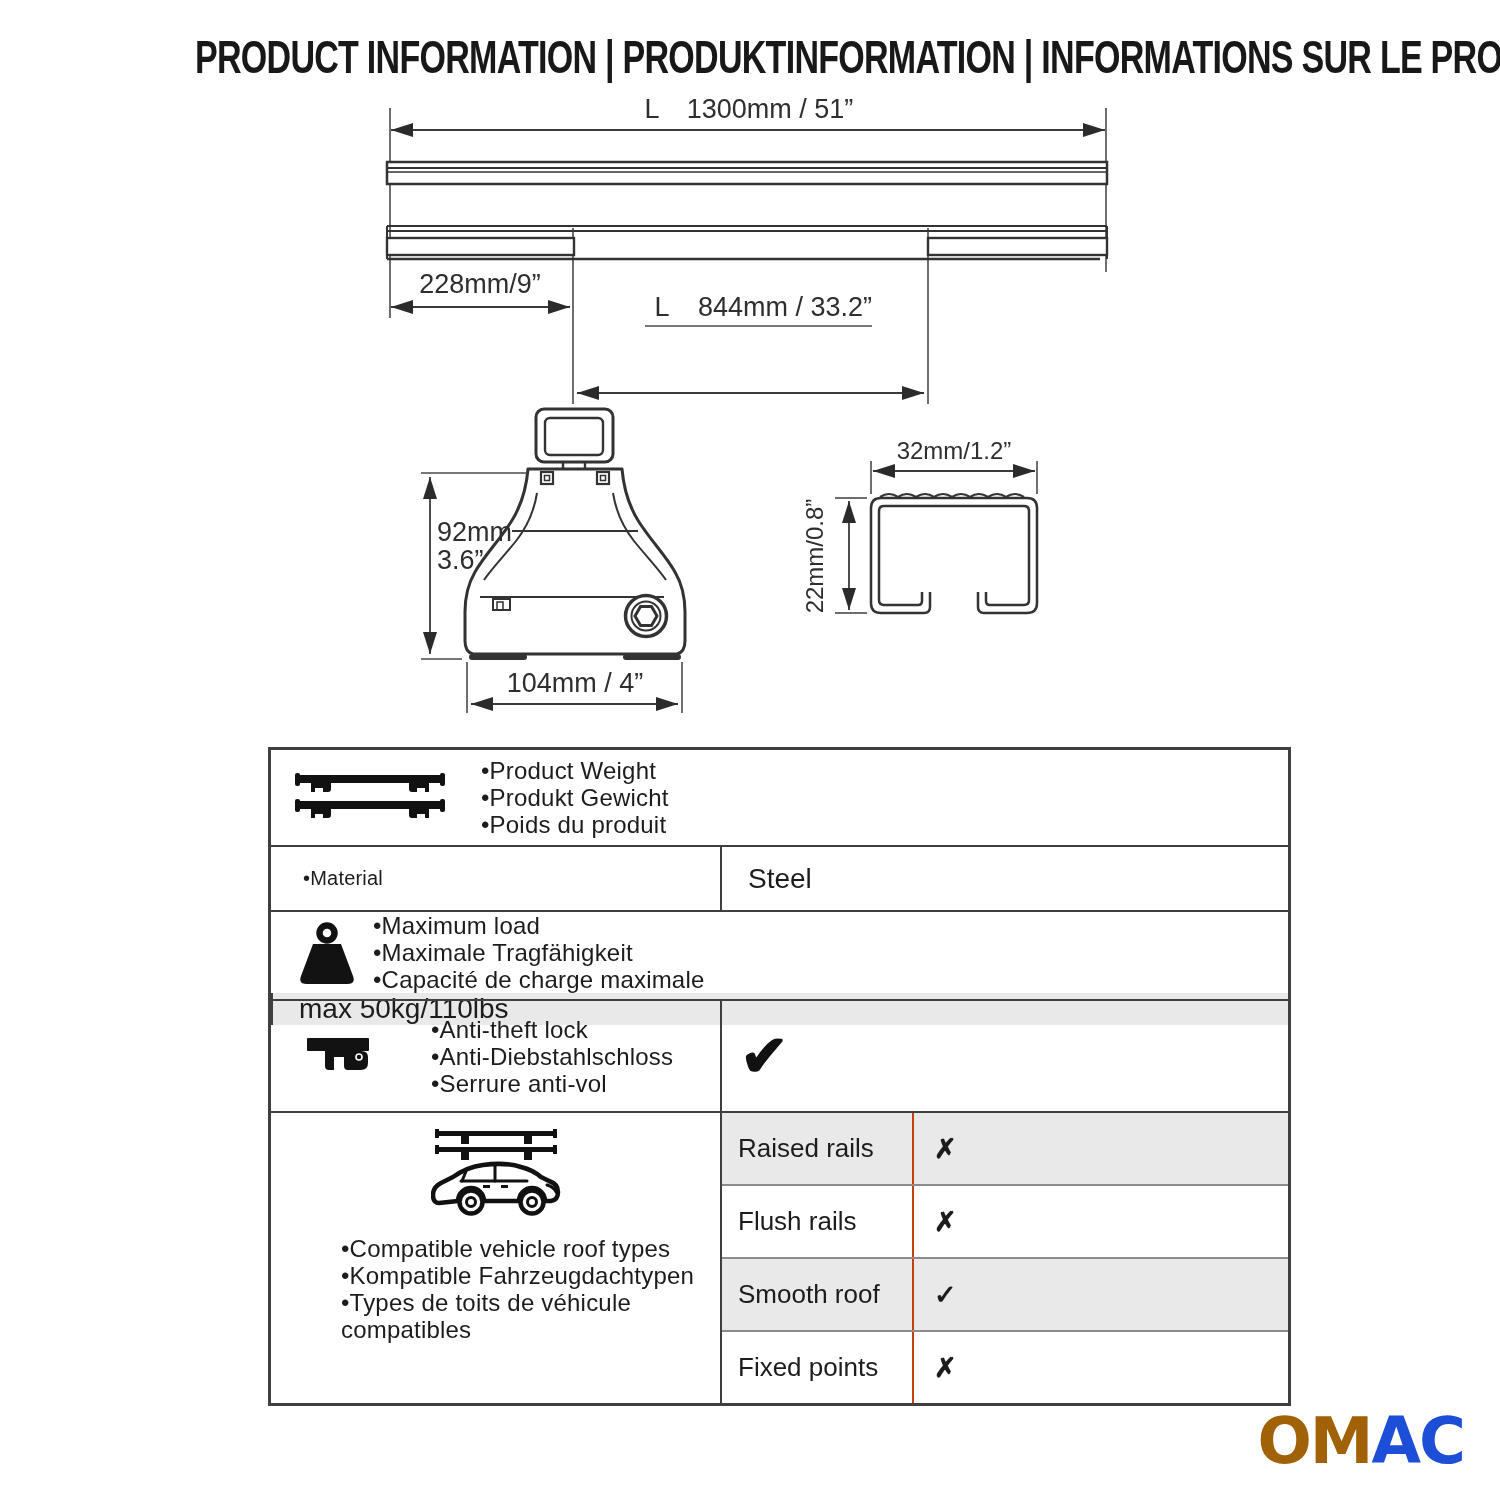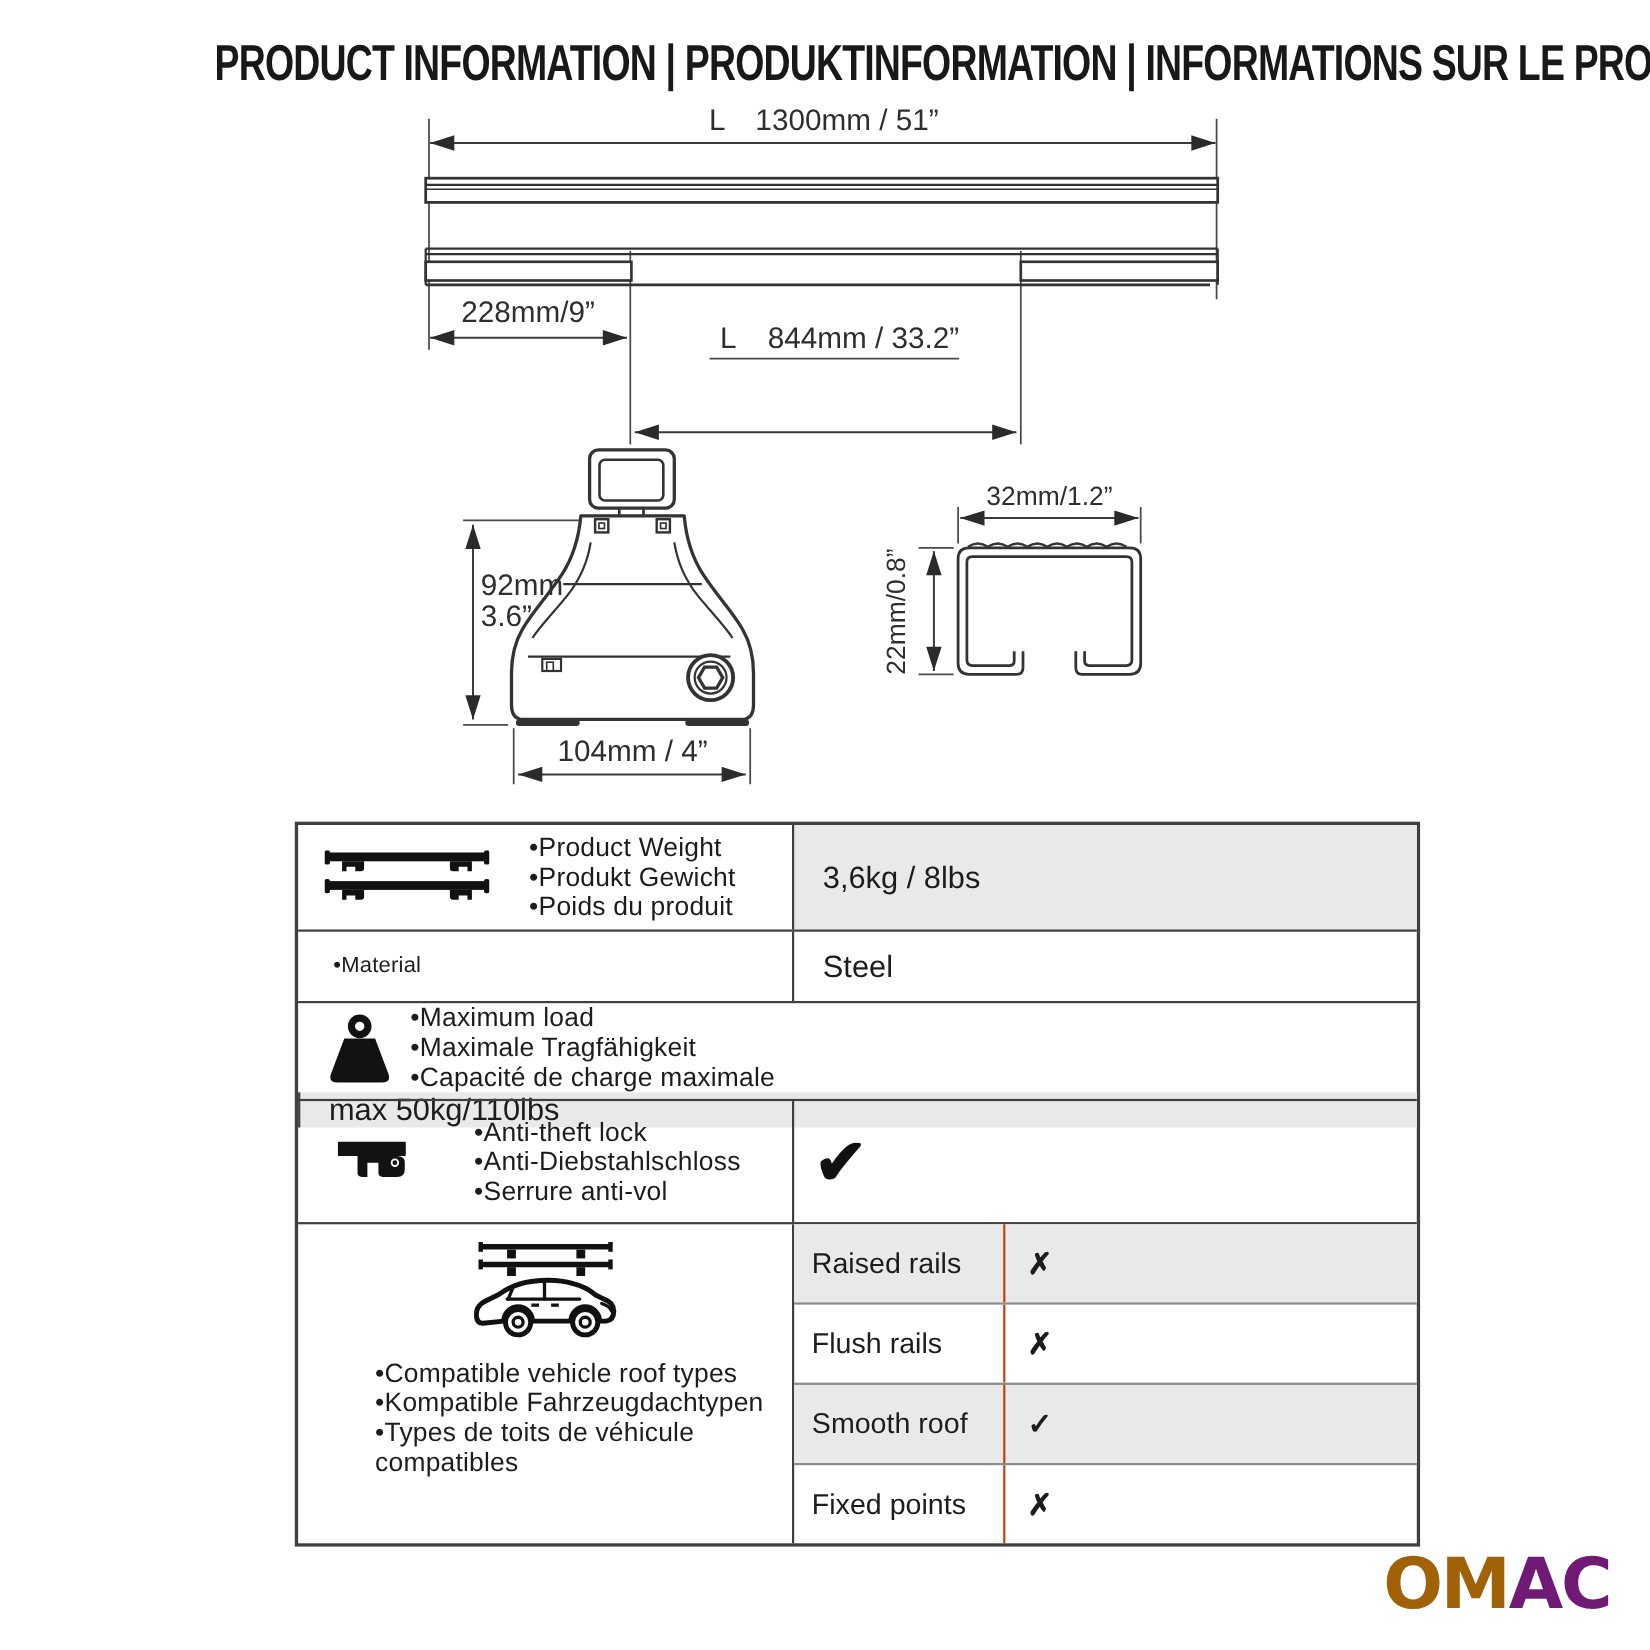--- a/index.html
+++ b/index.html
@@ -46,21 +46,21 @@
   .subgrid{flex:1;display:flex;flex-direction:column;border-left:2px solid #3f3f3f;box-sizing:border-box;}
   .sub-row{flex:1;display:flex;box-sizing:border-box;}
   .sub-row + .sub-row{border-top:2px solid #8c8c8c;}
   .sub-label{width:192px;border-right:2px solid #c2410c;display:flex;align-items:center;
              padding-left:16px;font-size:26px;box-sizing:border-box;}
   .sub-mark{flex:1;display:flex;align-items:center;padding-left:20px;font-size:27px;font-weight:600;}
 
   .logo{position:absolute;top:1404px;right:36px;font-size:64px;font-weight:900;
         letter-spacing:-2px;font-family:"DejaVu Sans","Liberation Sans",sans-serif;white-space:nowrap;}
   .logo .lb{color:#a16207;}
-  .logo .lr{color:#701a75;margin-top:20px;}
+  .logo .lr{color:#1d4ed8;margin-top:20px;}
 </style>
 </head>
 <body>
 
 <div class="title">PRODUCT INFORMATION | PRODUKTINFORMATION | INFORMATIONS SUR LE PRODUIT</div>
 
 <svg class="diagram" viewBox="0 0 1500 745" xmlns="http://www.w3.org/2000/svg">
 
   <g stroke="#4a4a4a" stroke-width="1.6">
     <line x1="390" y1="108" x2="390" y2="318"></line>
@@ -183,23 +183,20 @@
             <path d="M16,10 h20 v6 q0,3 -3,3 h-5 v-4 h-8 v4 h-4 z"></path>
             <path d="M114,10 h20 v9 h-4 v-4 h-8 v4 h-5 q-3,0 -3,-3 z"></path>
           </g>
         </g>
       </svg>
       <div class="labels">
         <div class="ln">•Product Weight</div>
         <div class="ln">•Produkt Gewicht</div>
         <div class="ln">•Poids du produit</div>
       </div>
-    </div>
-    <div class="cell right shaded">
-      <span>3,6kg / 8lbs</span>
     </div>
   </div>
 
   <div class="row r2">
     <div class="cell left">
       <div class="labels">
         <div class="ln">•Material</div>
       </div>
     </div>
     <div class="cell right">

